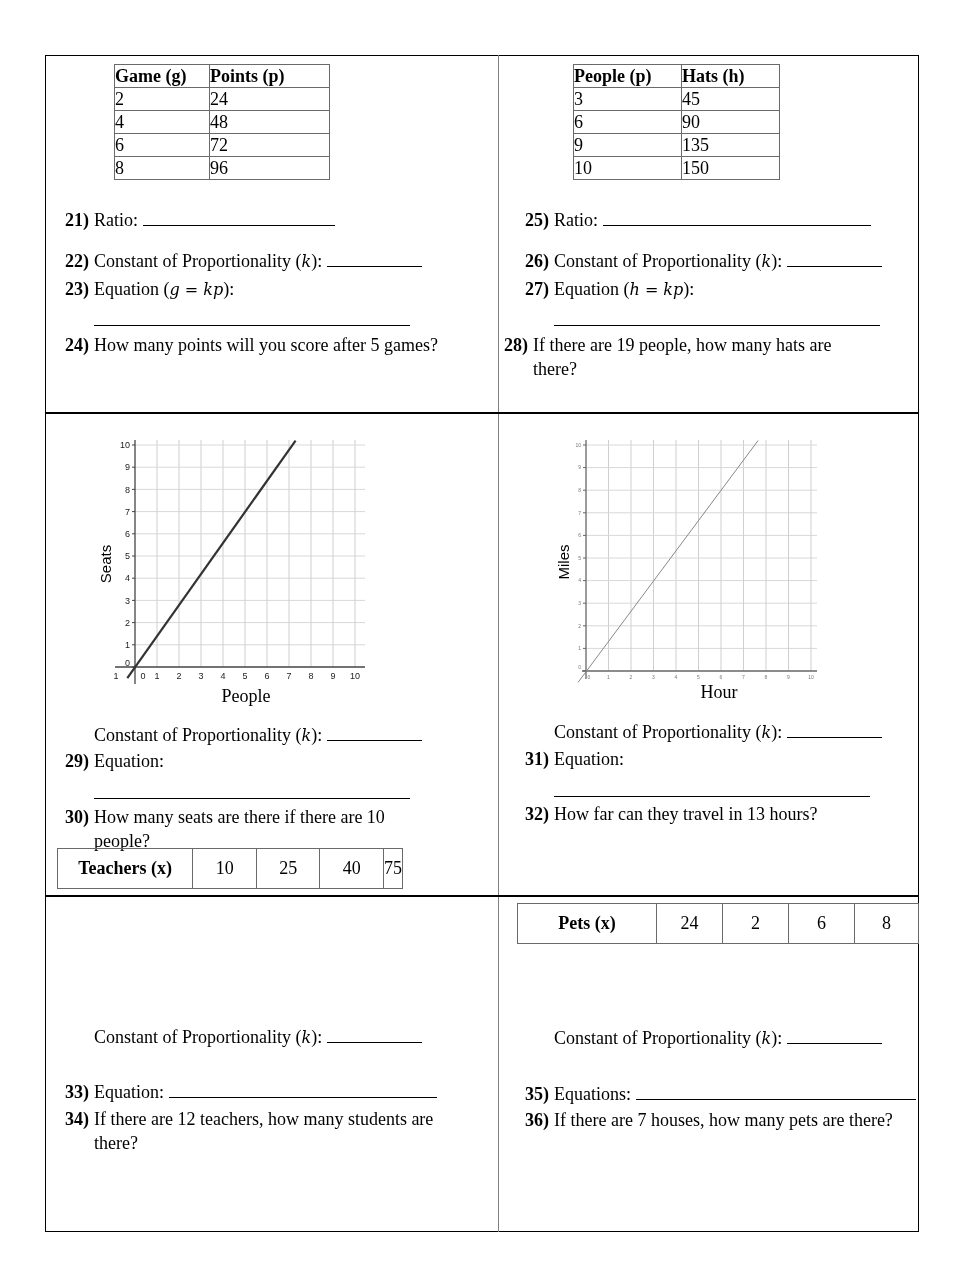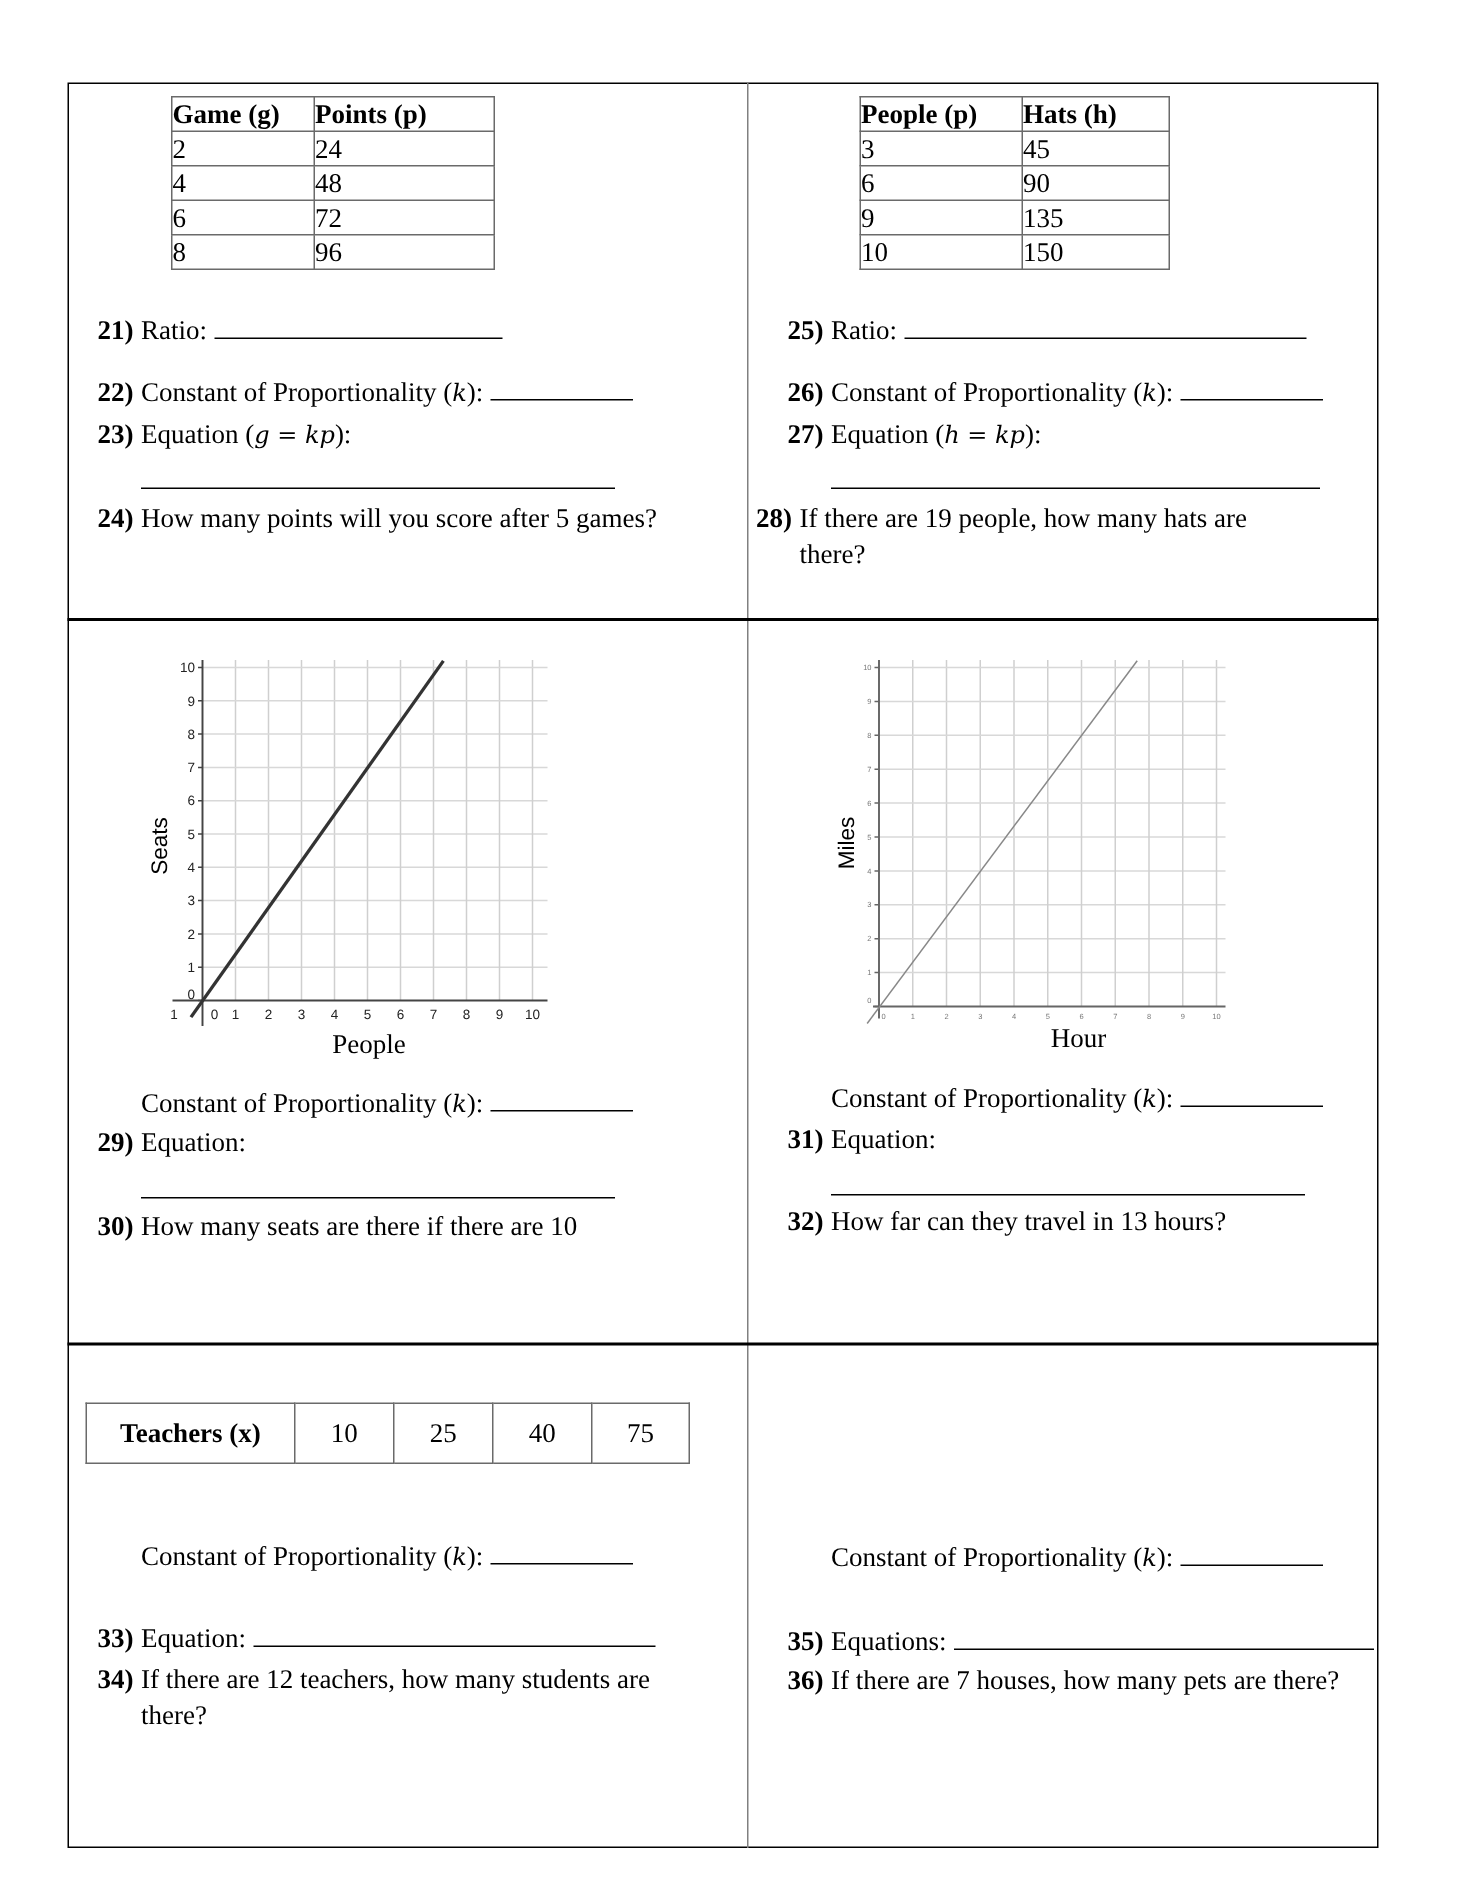--- a/index.html
+++ b/index.html
@@ -190,20 +190,21 @@
 <div class="q" style="left:94px; top:722px;">
   <span>Constant of Proportionality (</span><i class="m">k</i><span>):</span>
   <span class="blank" style="width:95px"></span>
 </div>
 <div class="q" style="left:65px; top:749px;">
   <span class="num">29)</span><span>Equation:</span>
 </div>
 <div class="blankline" style="left:94px; top:798px; width:316px;"></div>
 <div class="q wrap" style="left:65px; top:805px; width:400px;">
   <span class="num">30)</span><span>How many seats are there if there are 10</span>
+  <span class="cont">people?</span>
 </div>
 
 <svg id="chart1" class="abs" style="left:555px; top:432px;" width="275" height="275">
     <line x1="53.5" y1="8" x2="53.5" y2="239" stroke="#cfcfcf" stroke-width="1"></line>
     <line x1="31" y1="216.4" x2="262" y2="216.4" stroke="#d8d8d8" stroke-width="1"></line>
     <line x1="76" y1="8" x2="76" y2="239" stroke="#cfcfcf" stroke-width="1"></line>
     <line x1="31" y1="193.8" x2="262" y2="193.8" stroke="#d8d8d8" stroke-width="1"></line>
     <line x1="98.5" y1="8" x2="98.5" y2="239" stroke="#cfcfcf" stroke-width="1"></line>
     <line x1="31" y1="171.2" x2="262" y2="171.2" stroke="#d8d8d8" stroke-width="1"></line>
     <line x1="121" y1="8" x2="121" y2="239" stroke="#cfcfcf" stroke-width="1"></line>
@@ -265,21 +266,21 @@
   <span class="blank" style="width:95px"></span>
 </div>
 <div class="q" style="left:525px; top:747px;">
   <span class="num">31)</span><span>Equation:</span>
 </div>
 <div class="blankline" style="left:554px; top:796px; width:316px;"></div>
 <div class="q" style="left:525px; top:802px;">
   <span class="num">32)</span><span>How far can they travel in 13 hours?</span>
 </div>
 
-<table class="ht" style="left:57px; top:935px; width:403px;">
+<table class="ht" style="left:57px; top:848px; width:346px;">
   <tbody>
       <tr>
     <th style="width:138px">Teachers (x)</th>
     <td style="width:65px">10</td>
     <td style="width:65px">25</td>
     <td style="width:65px">40</td>
     <td>75</td>
   </tr>
 </tbody>
   </table>
@@ -292,20 +293,27 @@
   <span class="num">33)</span><span>Equation:</span>
   <span class="blank" style="width:268px"></span>
 </div>
 <div class="q wrap" style="left:65px; top:1107px; width:420px;">
   <span class="num">34)</span><span>If there are 12 teachers, how many students are</span>
   <span class="cont">there?</span>
 </div>
 
 <table class="ht" style="left:517px; top:903px; width:402px;">
   <tbody>
+      <tr>
+    <th style="width:138px">Pets (x)</th>
+    <td style="width:65px">24</td>
+    <td style="width:65px">2</td>
+    <td style="width:65px">6</td>
+    <td>8</td>
+  </tr>
 </tbody>
   </table>
 
 <div class="q" style="left:554px; top:1025px;">
   <span>Constant of Proportionality (</span><i class="m">k</i><span>):</span>
   <span class="blank" style="width:95px"></span>
 </div>
 <div class="q" style="left:525px; top:1081px;">
   <span class="num">35)</span><span>Equations:</span>
   <span class="blank" style="width:280px"></span>

